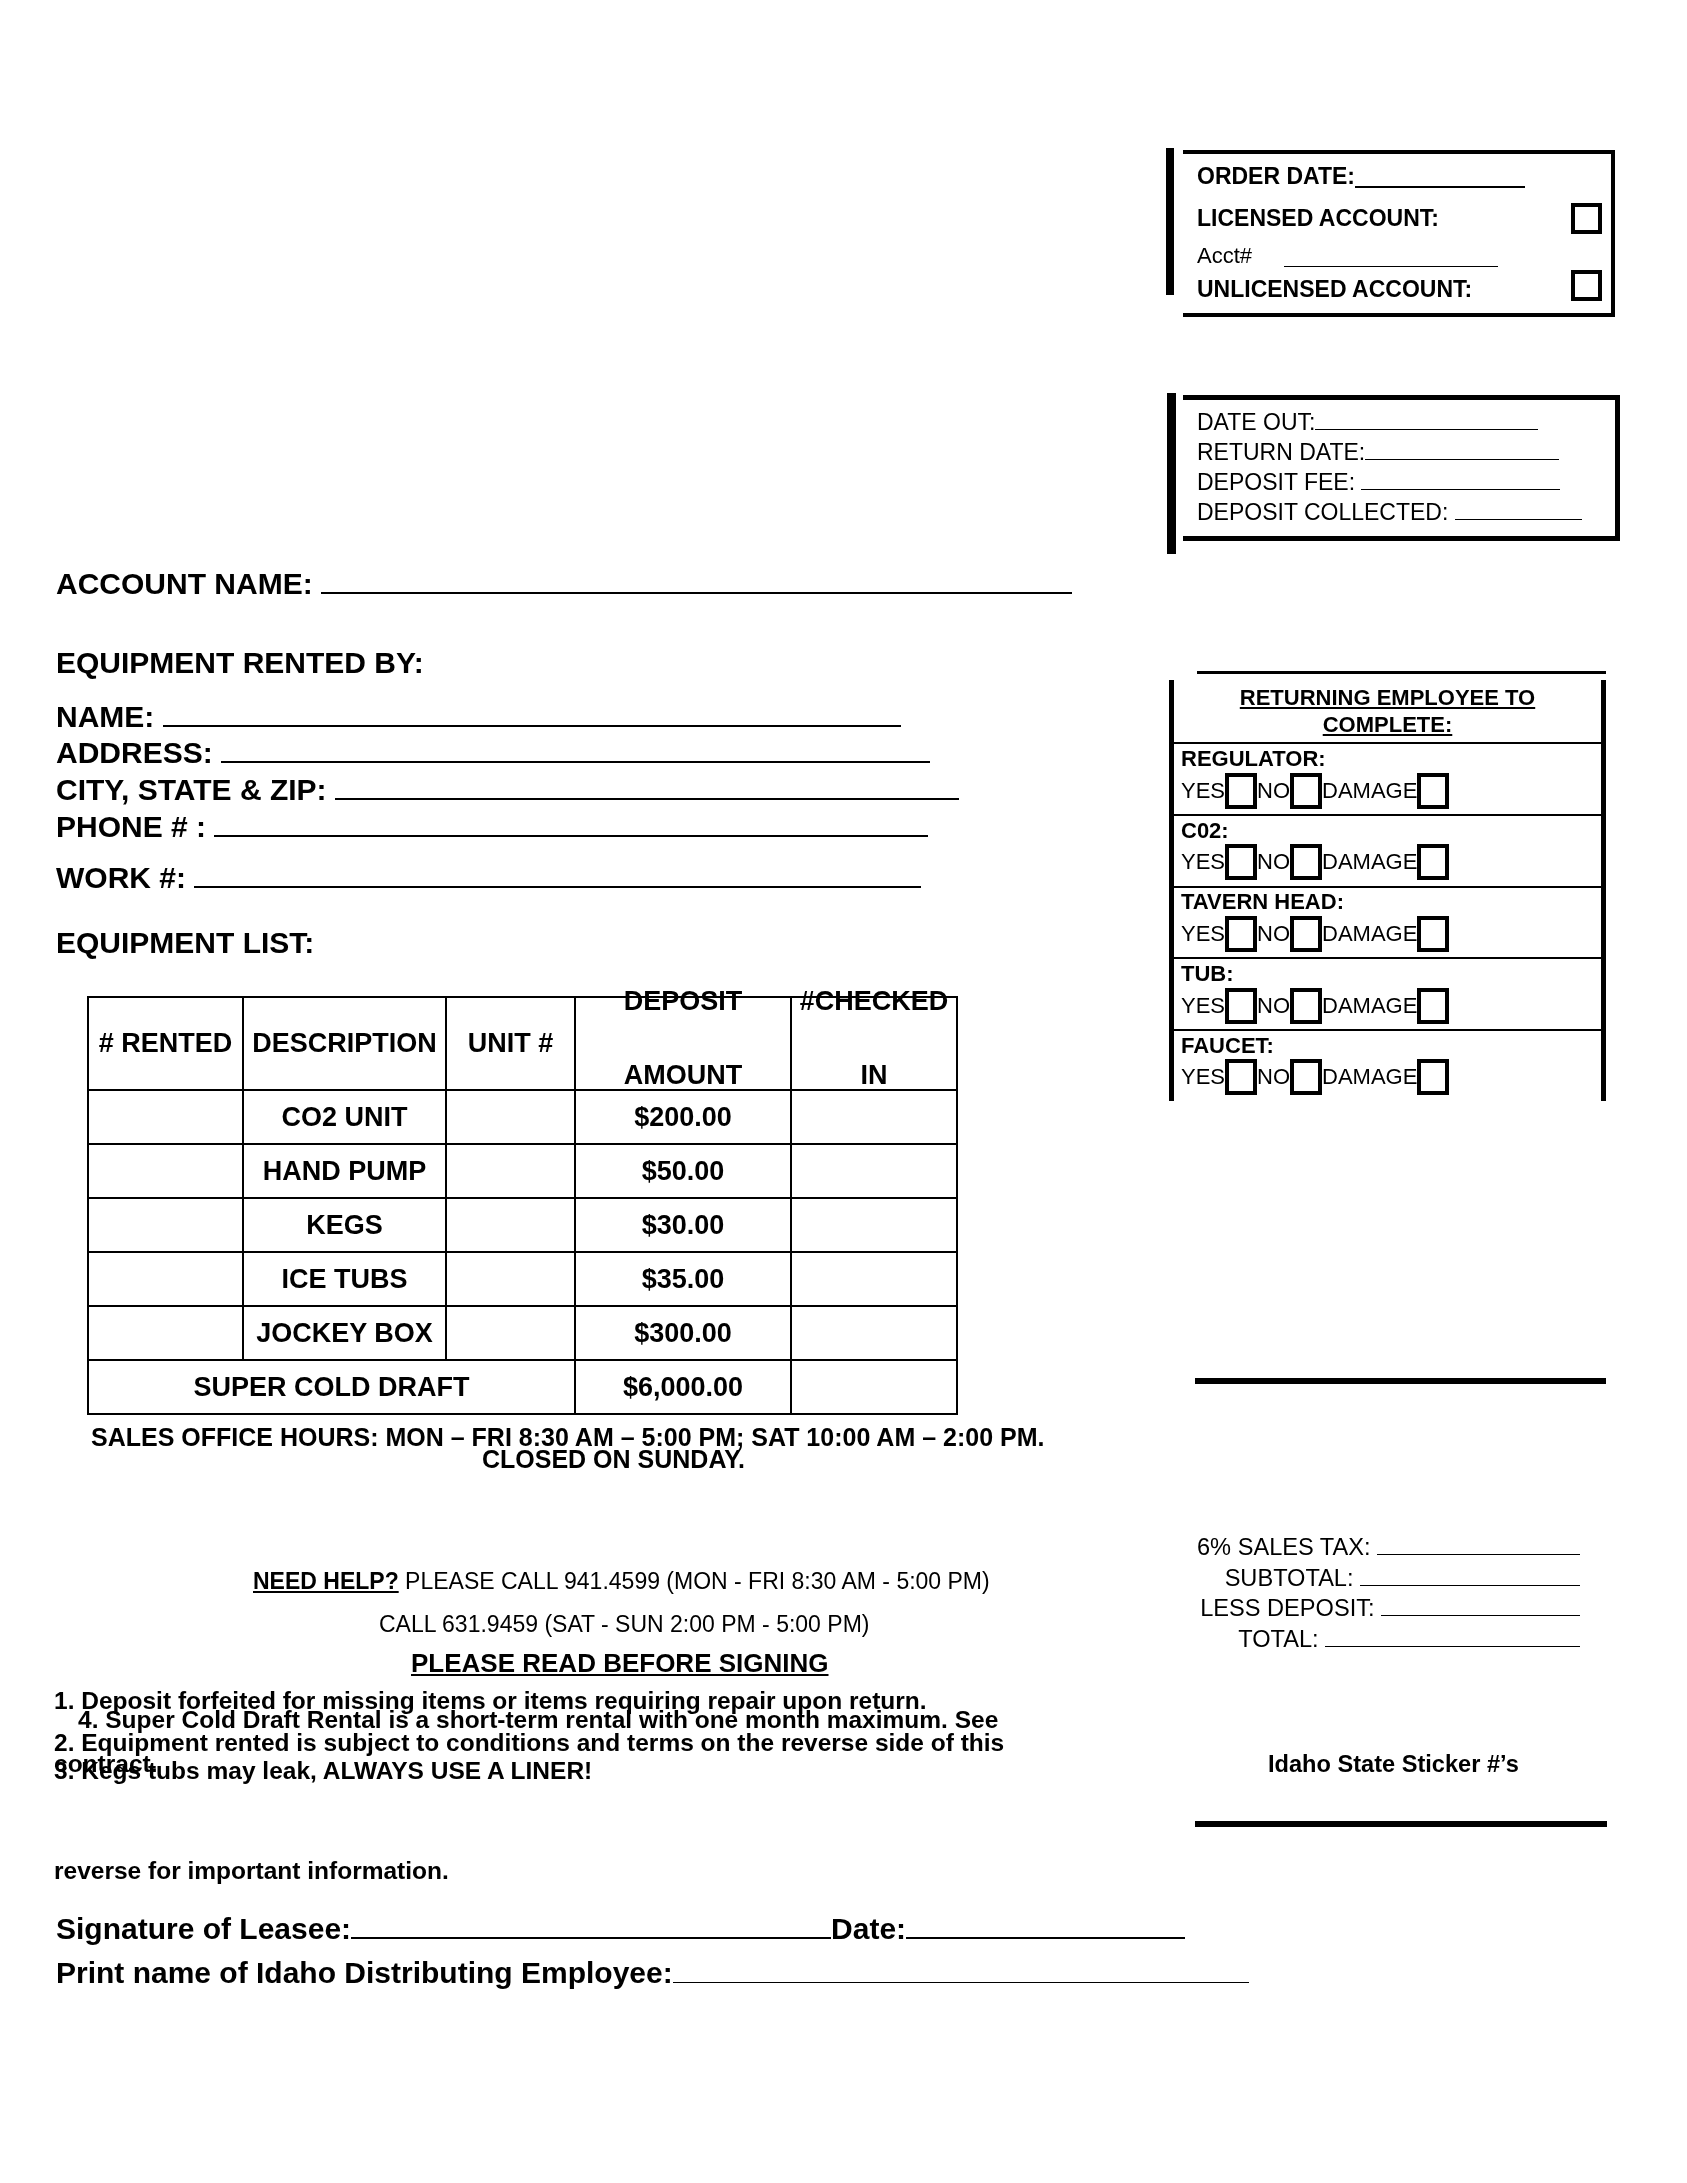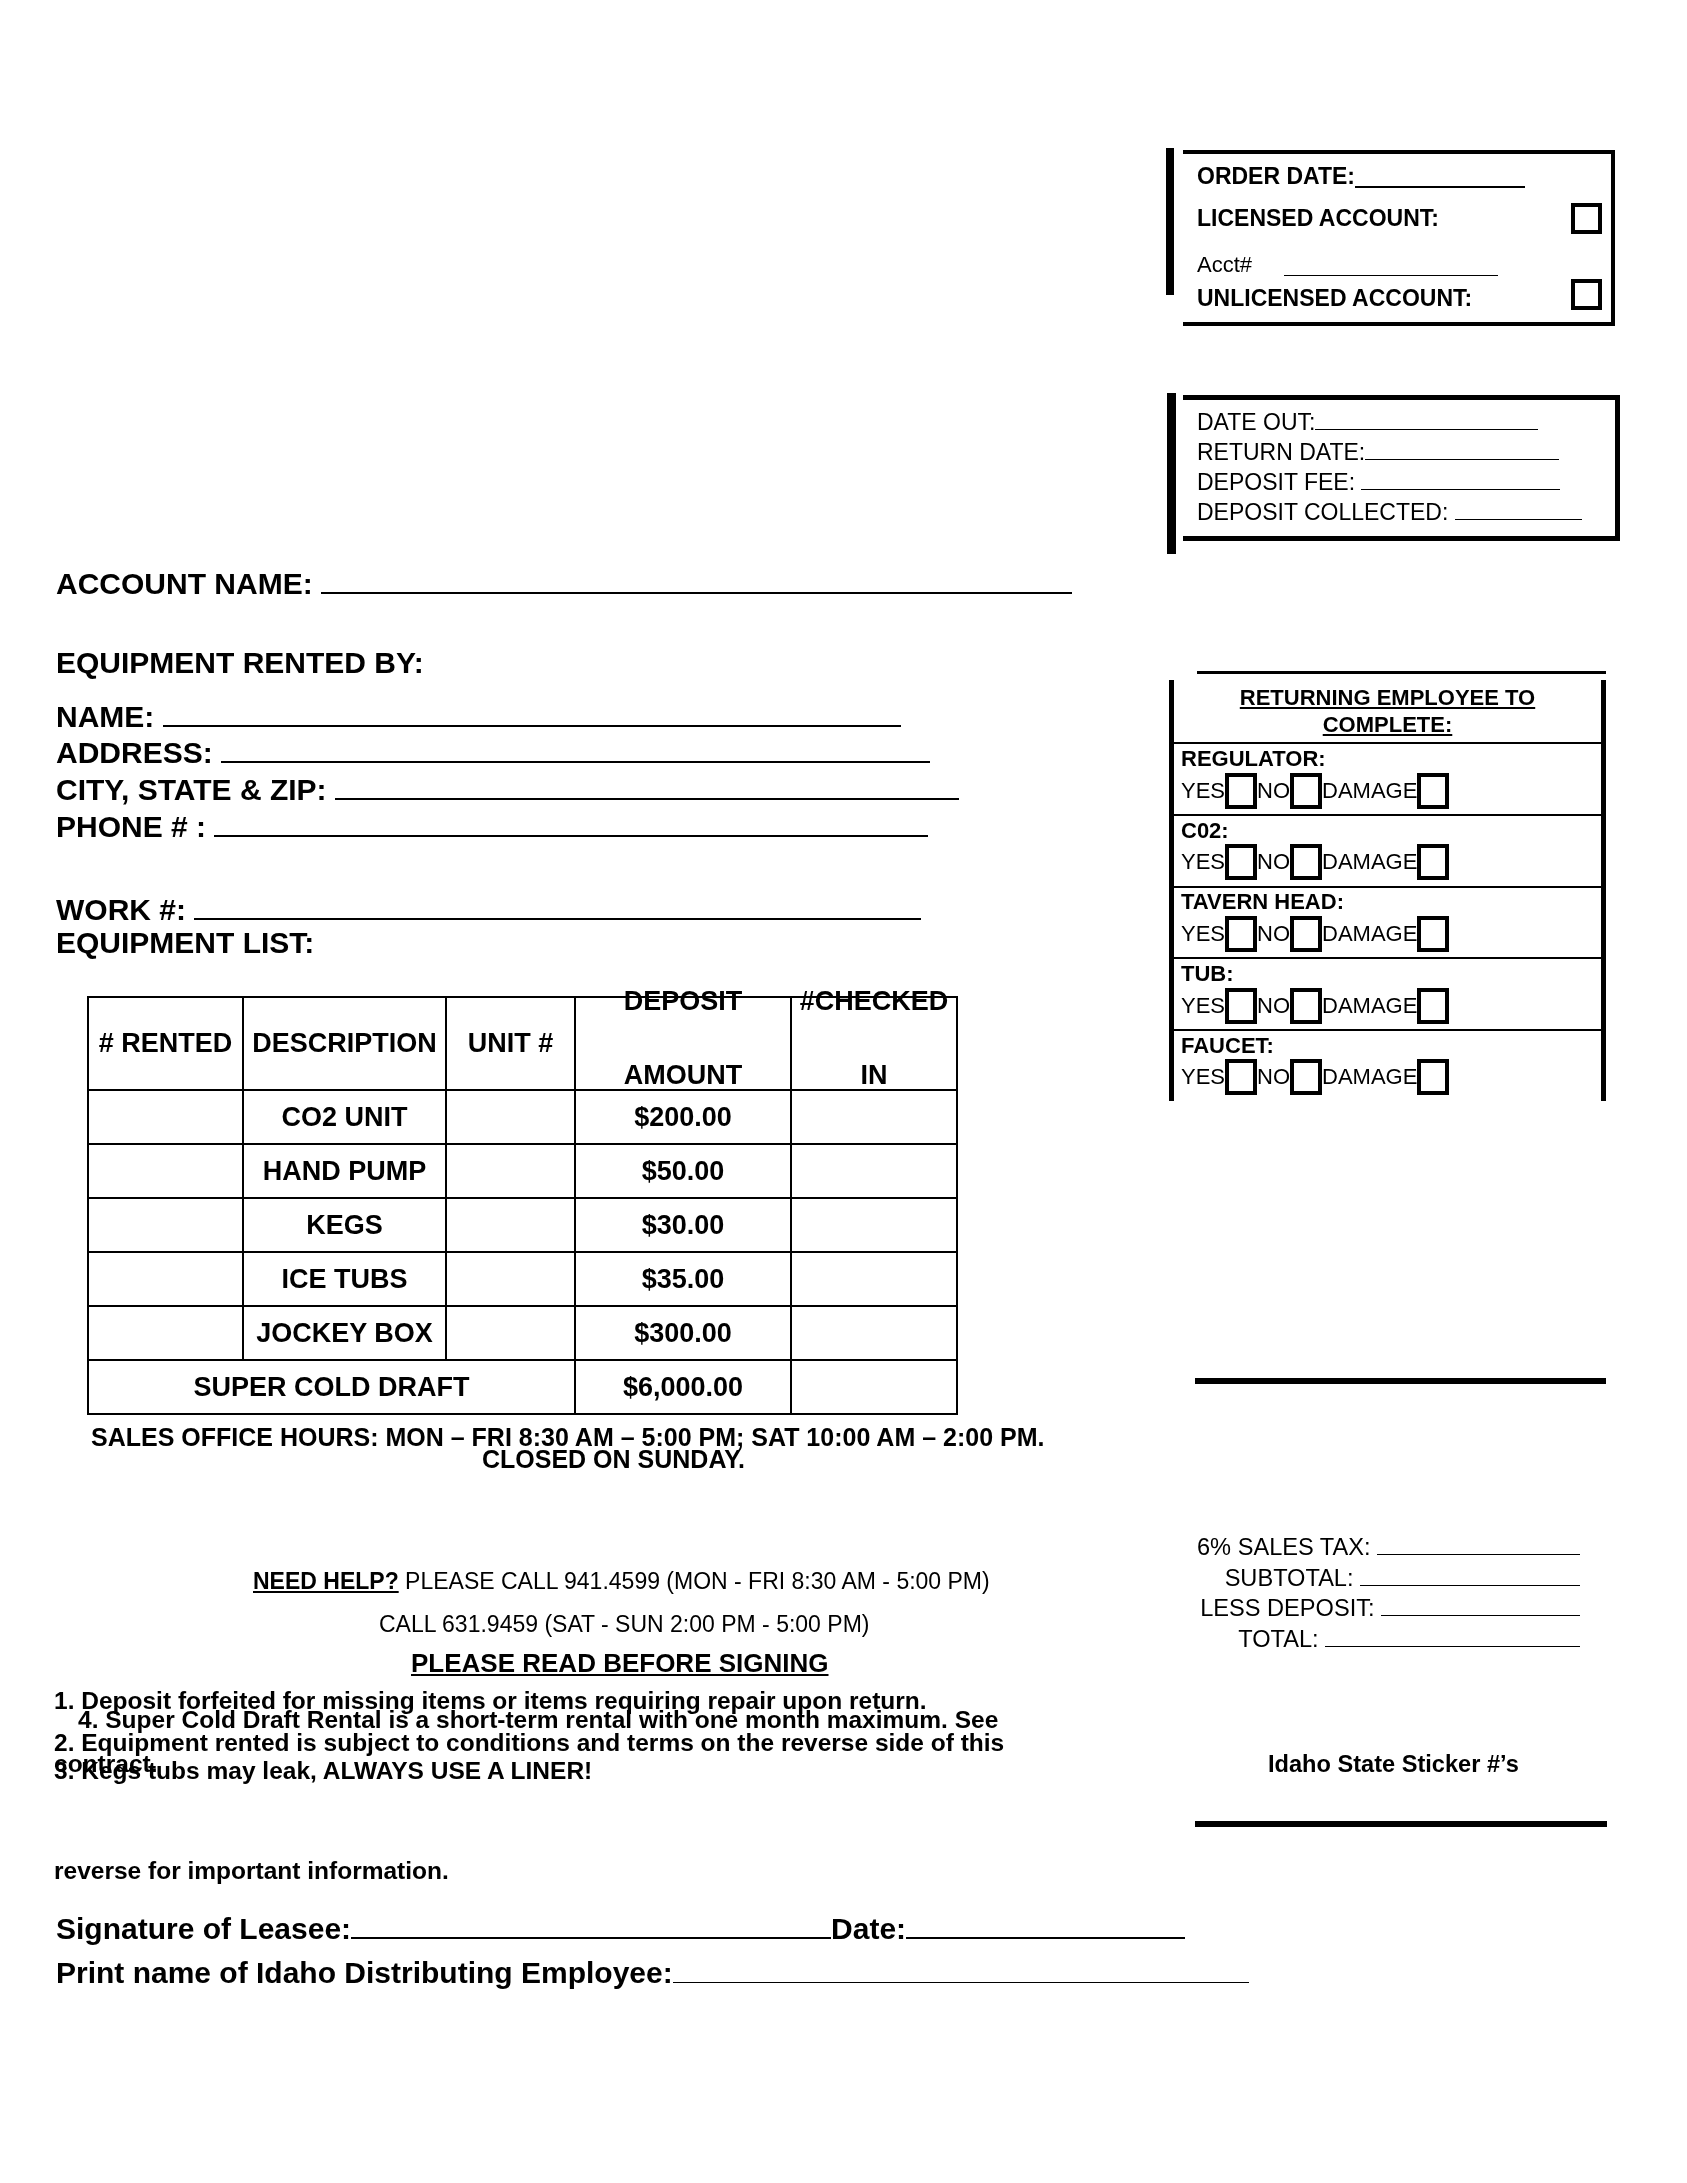--- a/index.html
+++ b/index.html
@@ -227,21 +227,21 @@
       <span class="rule" style="width:170px;"></span>
     </div>
 
     <div class="ob-gap"></div>
 
     <div class="ob-row" style="justify-content:space-between;align-items:center;">
       <span>LICENSED ACCOUNT:</span>
       <span class="chk"></span>
     </div>
 
-    <div class="ob-row" style="font-weight:normal;font-size:22px;margin-top:20px;gap:32px;">
+    <div class="ob-row" style="font-weight:normal;font-size:22px;margin-top:11px;gap:32px;">
       <span>Acct#</span>
       <span class="rule rule-thin" style="width:214px;"></span>
     </div>
 
     <div class="ob-row" style="justify-content:space-between;align-items:flex-end;margin-top:3.5px;">
       <span>UNLICENSED ACCOUNT:</span>
       <span class="chk"></span>
     </div>
   </div>
 
@@ -346,21 +346,21 @@
   </div>
 
   <div class="abs field" style="left:56px; top:772px;">
     <span class="b">CITY, STATE &amp; ZIP: </span><span class="rule" style="width:624px;"></span>
   </div>
 
   <div class="abs field" style="left:56px; top:809px;">
     <span class="b">PHONE # : </span><span class="rule" style="width:714px;"></span>
   </div>
 
-  <div class="abs field" style="left:56px; top:892px;">
+  <div class="abs field" style="left:56px; top:860px;">
     <span class="b">WORK #: </span><span class="rule" style="width:727px;"></span>
   </div>
 
   <div class="abs field b" style="left:56px; top:928px;">EQUIPMENT LIST:</div>
 
   <table class="abs" id="eq-table">
     <tbody>
         <tr class="hdr">
       <td class="lead c-lead"></td>
       <td class="c-rented"># RENTED</td>

